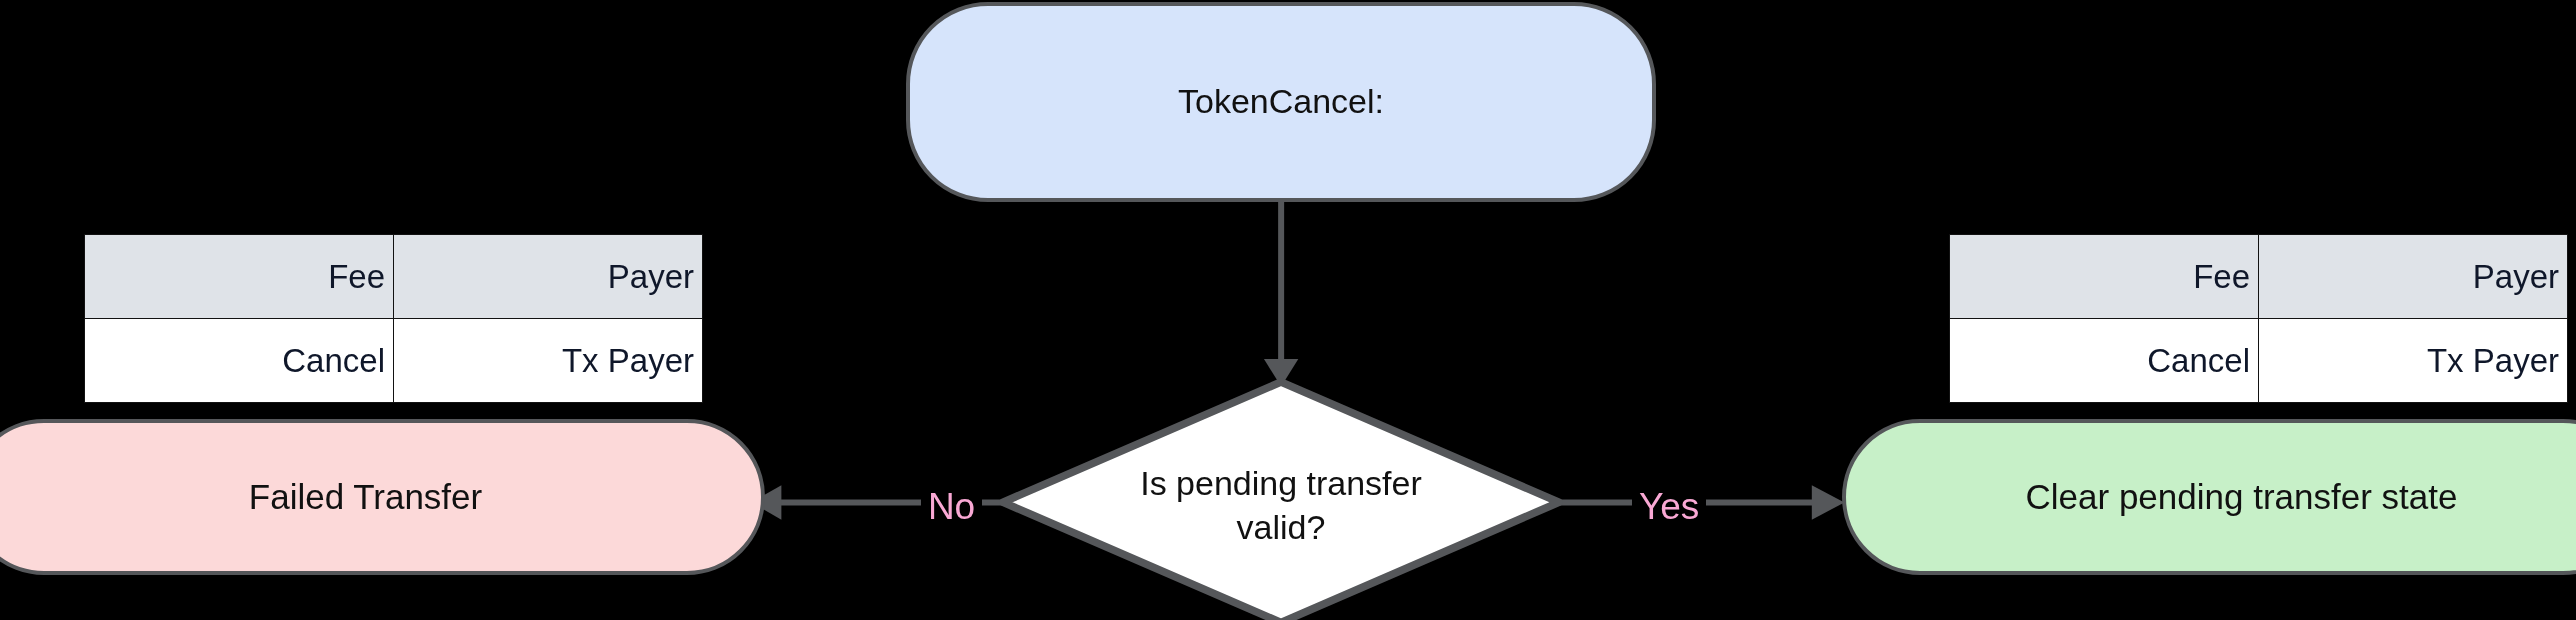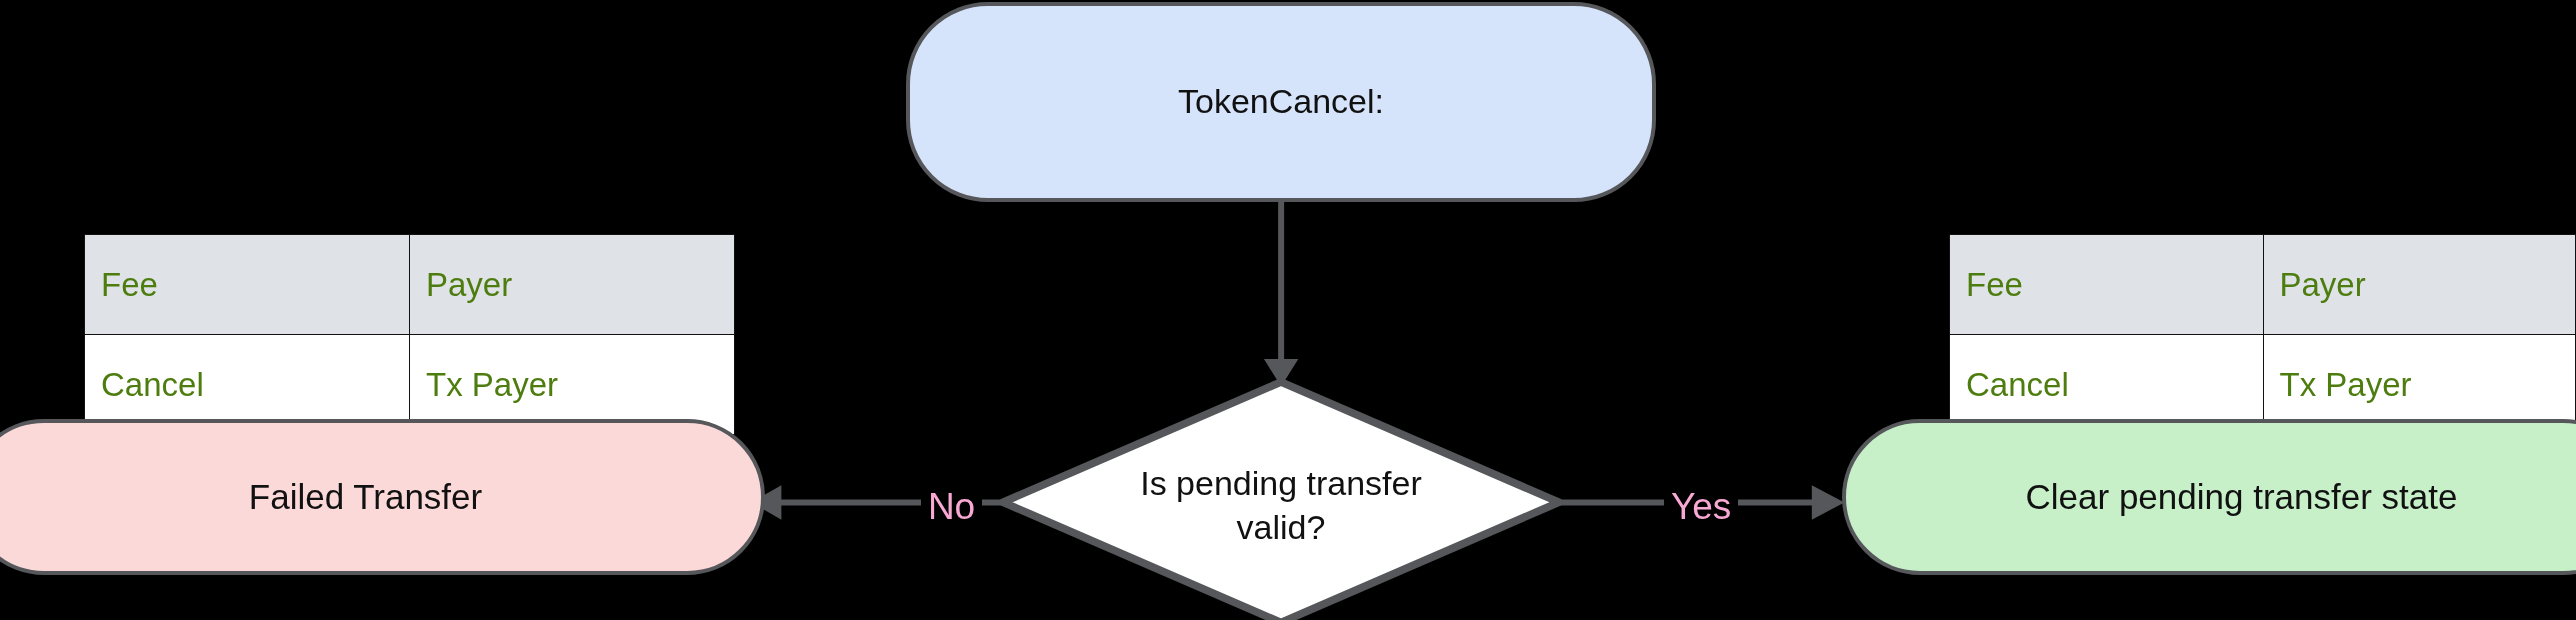--- a/index.html
+++ b/index.html
@@ -113,39 +113,39 @@
     position: absolute;
     font-size: 37px;
     font-weight: normal;
     color: #f9a8d4;
     background: #000000;
     padding: 0 6.9px;
     z-index: 4;
     white-space: nowrap;
   }
   #edge-label-no  { left: 921px; top: 486px; }
-  #edge-label-yes { left: 1632px; top: 486px; margin-left: 32px; }
+  #edge-label-yes { left: 1632px; top: 486px; }
 
   
   .fee-table {
     position: absolute;
     border-collapse: collapse;
     table-layout: fixed;
     z-index: 2;
     background: #ffffff;
   }
   .fee-table th, .fee-table td {
     border: 1.7px solid #121212;
     font-weight: normal;
     font-size: 33px;
-    color: #4d7c0f;
-    text-align: left;
+    color: #0f172a;
+    text-align: right;
     height: 67px;
     width: 292px;
-    padding: 16px;
+    padding: 8px;
   }
   .fee-table th { background: #dfe3e8; }
   .fee-table td { background: #ffffff; }
 
   #fee-table-left  { left: 84px;  top: 234px; }
   #fee-table-right { left: 1949px; top: 234px; }
 </style>
 </head>
 <body>
 

